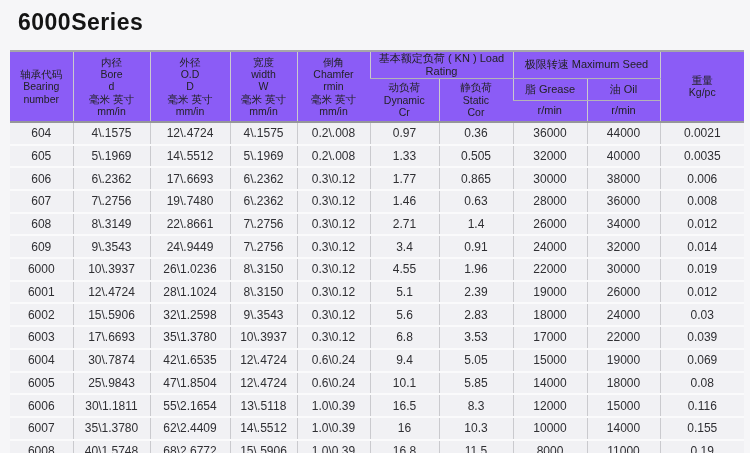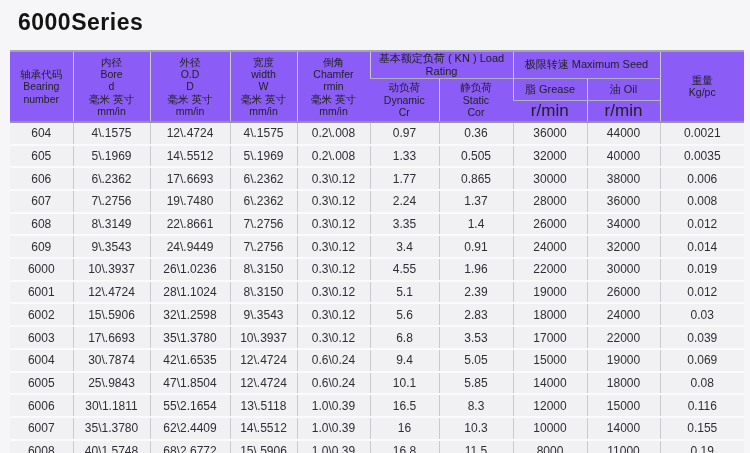--- a/index.html
+++ b/index.html
@@ -47,21 +47,21 @@
   th.group-th {
     height: 20px;
     font-size: 11px;
     border-bottom: 1px solid #b4b4b8;
   }
   th.unit-label-th {
     height: 21px;
     border-bottom: 1px solid #b4b4b8;
     font-size: 11px;
   }
-  th.unit-value-th { height: 20px; font-size: 17px; }
+  th.unit-value-th { height: 20px; font-size: 11px; }
   th.tall-th div { display: block; }
   tbody td {
     font-size: 12px;
     color: #2f2f33;
     height: 20.7px;
     border-bottom: 2px solid #fafafb;
     white-space: nowrap;
   }
   tbody tr:last-child td { border-bottom: none; }
 </style>
@@ -180,33 +180,33 @@
     <td>30000</td>
     <td>38000</td>
     <td>0.006</td>
   </tr>
       <tr>
     <td>607</td>
     <td>7\.2756</td>
     <td>19\.7480</td>
     <td>6\.2362</td>
     <td>0.3\0.12</td>
-    <td>2.24</td>
-    <td>1.37</td>
+    <td>1.46</td>
+    <td>0.63</td>
     <td>28000</td>
     <td>36000</td>
     <td>0.008</td>
   </tr>
       <tr>
     <td>608</td>
     <td>8\.3149</td>
     <td>22\.8661</td>
     <td>7\.2756</td>
     <td>0.3\0.12</td>
-    <td>3.35</td>
+    <td>2.71</td>
     <td>1.4</td>
     <td>26000</td>
     <td>34000</td>
     <td>0.012</td>
   </tr>
       <tr>
     <td>609</td>
     <td>9\.3543</td>
     <td>24\.9449</td>
     <td>7\.2756</td>

